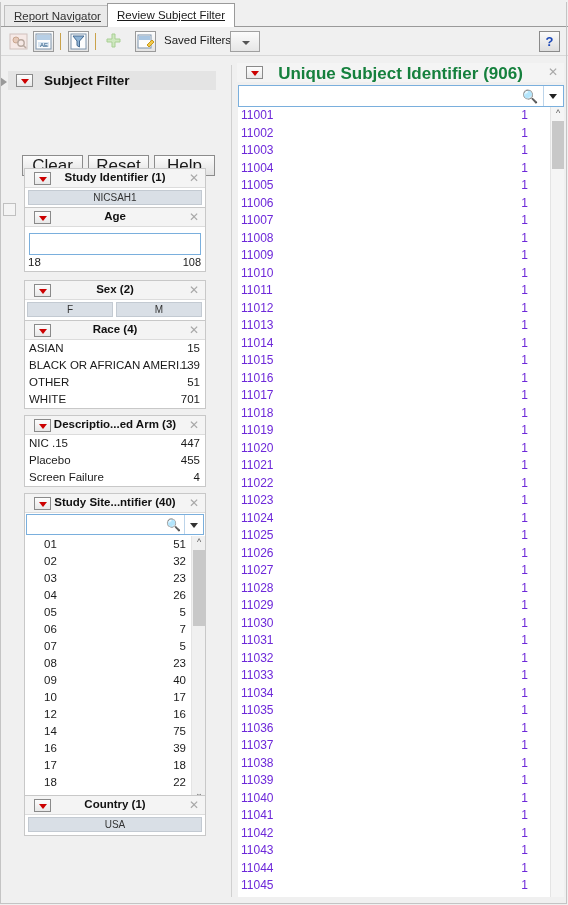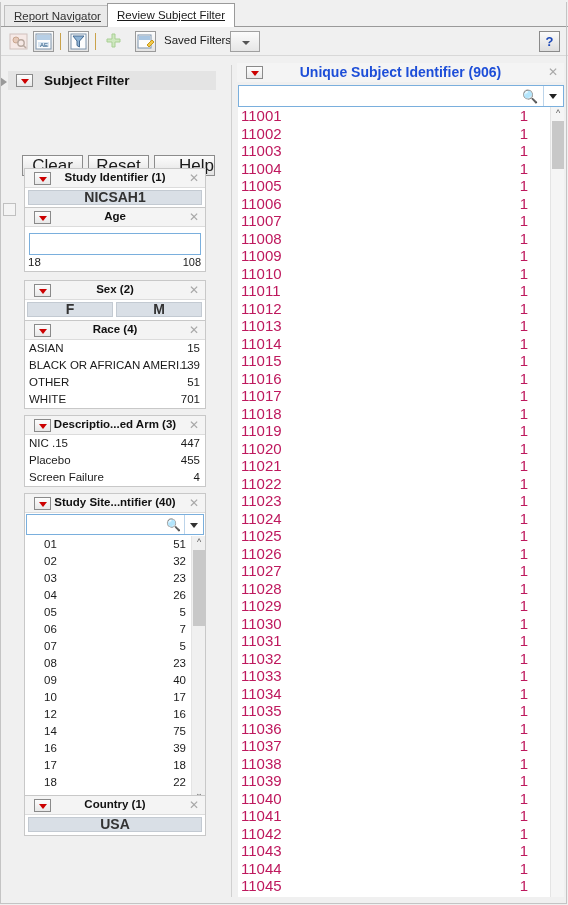--- a/index.html
+++ b/index.html
@@ -173,22 +173,22 @@
     position: absolute; right: 6px; top: 2px;
     font-size: 12px; color: #a8a8a8; line-height: 14px;
   }
 
   .valbtn {
     position: relative;
     height: 15px;
     margin: 2px 3px 3px 3px;
     background: #d9dfe6;
     border: 1px solid #c3cad2;
-    font-size: 14px; color: #333;
-    text-align: center; line-height: 13px; font-weight: bold;
+    font-size: 10px; color: #333;
+    text-align: center; line-height: 13px;
   }
   .valbtn.half { display: inline-block; width: 86px; margin: 2px 1px 3px 2px; vertical-align: top; }
 
   .listrow {
     position: relative; height: 17px;
     font-size: 11.5px; color: #1a1a1a;
     line-height: 16px;
   }
   .listrow .lbl { position: absolute; left: 4px; top: 0; }
   .listrow .cnt { position: absolute; right: 5px; top: 0; }
@@ -237,21 +237,21 @@
 
   
   .rhead {
     position: absolute; left: 4px; top: 6px;
     width: 327px; height: 19px;
     background: #f4f4f4;
   }
   .rhead .redcombo { left: 9px; top: 3px; }
   .rtitle {
     position: absolute; left: 0; right: 0; top: 1px;
-    text-align: center; font-size: 14px; font-weight: bold; color: #1d4ed8;
+    text-align: center; font-size: 17px; font-weight: bold; color: #15803d;
   }
   .rhead .closex { right: 6px; top: 2px; }
 
   .rsearch {
     position: absolute; left: 5px; top: 28px;
     width: 326px; height: 22px;
     border: 1px solid #7aafdd; background: #fff;
   }
   .rsearch .mag { position: absolute; right: 24px; top: 3px; font-size: 13px; color: #333; }
   .rsearch .dd { position: absolute; right: 0; top: 0; width: 20px; height: 20px; border-left: 1px solid #bcd4ea; }
@@ -262,21 +262,21 @@
   }
 
   .rlist {
     position: absolute; left: 5px; top: 50px;
     width: 326px; height: 842px;
     background: #ffffff;
     overflow: hidden;
   }
   .rrow {
     position: relative; height: 17.5px;
-    font-size: 15px; color: #be185d; line-height: 17px;
+    font-size: 12px; color: #6d28d9; line-height: 17px;
   }
   .rrow .lbl { position: absolute; left: 3px; top: 0; }
   .rrow .cnt { position: absolute; right: 22px; top: 0; }
 
   .bottomstrip {
     position: absolute; left: 0; bottom: 0; width: 568px; height: 8px;
     background: #f0f0f0;
   }
   .outerborder {
     position: absolute; left: 0; top: 2px; width: 567px; height: 902px;
@@ -341,21 +341,21 @@
 
     <div class="sfhead">
       <div class="triangle"></div>
       <div class="redcombo" style="left:8px; top:3px;"></div>
       <div class="sftitle">Subject Filter</div>
     </div>
 
     <div class="btnrow">
       <div class="gbtn" style="left:0px; width:61px;">Clear</div>
       <div class="gbtn" style="left:66px; width:61px;">Reset</div>
-      <div class="gbtn" style="left:132px; width:61px;text-align:right;">Help</div>
+      <div class="gbtn" style="left:132px; width:61px;">Help</div>
     </div>
 
     <div class="inverse">
       <span class="box"></span>
       <span><span>Inverse</span></span>
     </div>
 
     <div class="card" style="top:103px;">
       <div class="cardhead">
         <div class="redcombo"></div>

